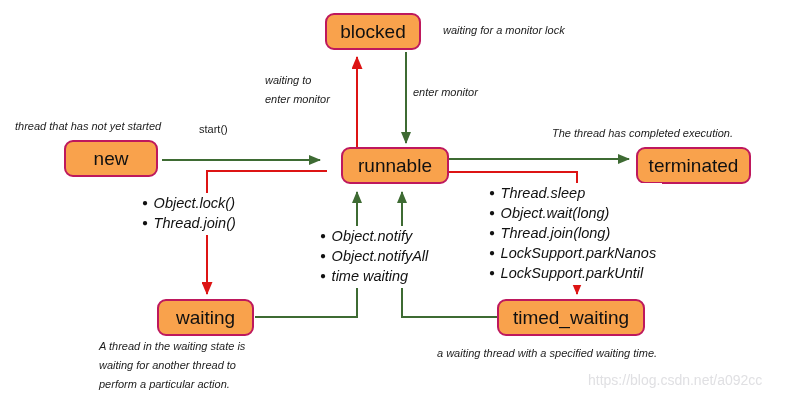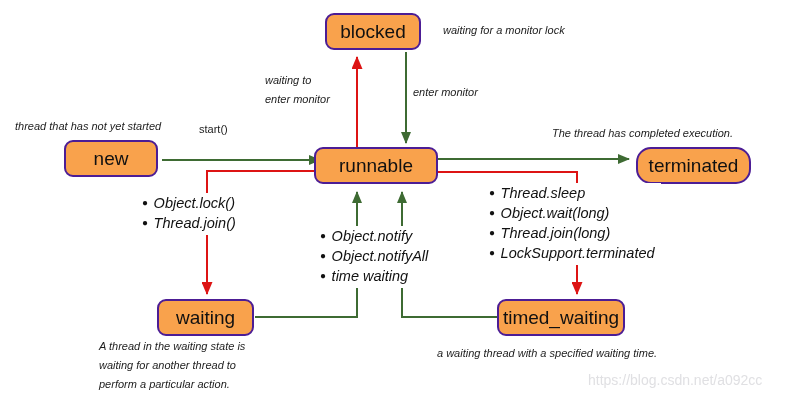--- a/index.html
+++ b/index.html
@@ -2,21 +2,21 @@
 <html><head>
 <meta charset="utf-8">
 <style>
   html,body{margin:0;padding:0;background:#ffffff;}
   .canvas{
     position:relative;width:800px;height:404px;background:#ffffff;overflow:hidden;
     font-family:"Liberation Sans","DejaVu Sans",sans-serif;color:#1a1a1a;
   }
   svg.wires{position:absolute;left:0;top:0;z-index:1;}
   .state{
-    position:absolute;z-index:3;background:#F9A24C;border:2px solid #4c1d95;
+    position:absolute;z-index:3;background:#F9A24C;border:2px solid #be185d;
     border-radius:9px;display:flex;align-items:center;justify-content:center;
     font-size:19px;color:#111;box-sizing:border-box;white-space:nowrap;
   }
   .note{
     position:absolute;z-index:2;font-style:italic;font-size:11px;line-height:19px;
     white-space:pre-line;color:#1c1c1c;
   }
   .plain{font-style:normal;}
   .blist{
     position:absolute;z-index:4;margin:0;padding:1px 6px 1px 2px;list-style:none;
@@ -52,30 +52,30 @@
     <path d="M255,317 L357,317 L357,192" stroke="#3E6B33" stroke-width="2" fill="none" marker-end="url(#arrG)"></path>
     <path d="M497,317 L402,317 L402,192" stroke="#3E6B33" stroke-width="2" fill="none" marker-end="url(#arrG)"></path>
   </svg>
 
   <div class="state" style="left:325px;top:13px;width:96px;height:37px;">
     <span>blocked</span>
   </div>
   <div class="state" style="left:64px;top:140px;width:94px;height:37px;">
     <span>new</span>
   </div>
-  <div class="state" style="left:314px;top:147px;width:124px;height:37px;">
+  <div class="state" style="left:341px;top:147px;width:108px;height:37px;">
     <span>runnable</span>
   </div>
-  <div class="state" style="left:636px;top:147px;width:115px;height:37px;border-radius:15px;">
+  <div class="state" style="left:636px;top:147px;width:115px;height:37px;">
     <span>terminated</span>
   </div>
   <div class="state" style="left:157px;top:299px;width:97px;height:37px;text-align:center;">
     <span>waiting</span>
   </div>
-  <div class="state" style="left:497px;top:299px;width:128px;height:37px;">
+  <div class="state" style="left:497px;top:299px;width:148px;height:37px;">
     <span>timed_waiting</span>
   </div>
 
   <div class="note" style="left:443px;top:21px;">waiting for a monitor lock</div>
   <div class="note" style="left:265px;top:71px;">waiting to
 enter monitor</div>
   <div class="note" style="left:413px;top:83px;">enter monitor</div>
   <div class="note" style="left:15px;top:117px;">thread that has not yet started</div>
   <div class="note plain" style="left:199px;top:120px;">start()</div>
   <div class="note" style="left:552px;top:124px;">The thread has completed execution.</div>
@@ -90,18 +90,19 @@
   </ul>
   <ul class="blist" style="left:318px;top:226px;">
     <li>Object.notify</li>
     <li>Object.notifyAll</li>
     <li>time waiting</li>
   </ul>
   <ul class="blist" style="left:487px;top:183px;">
     <li>Thread.sleep</li>
     <li>Object.wait(long)</li>
     <li>Thread.join(long)</li>
-    <li>LockSupport.terminated</li>
+    <li>LockSupport.parkNanos</li>
+    <li>LockSupport.parkUntil</li>
   </ul>
 
   <div class="watermark" style="left:588px;top:372px;">https://blog.csdn.net/a092cc</div>
 
 </div>
 
 </body></html>

